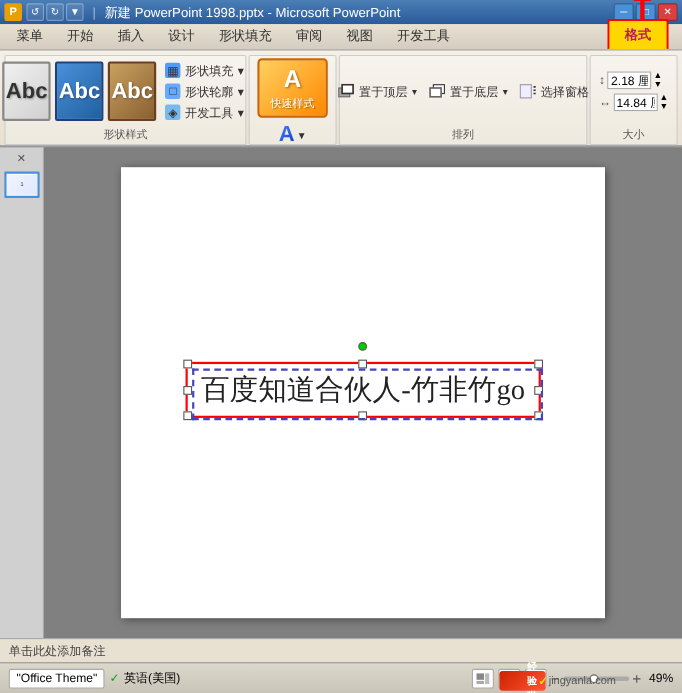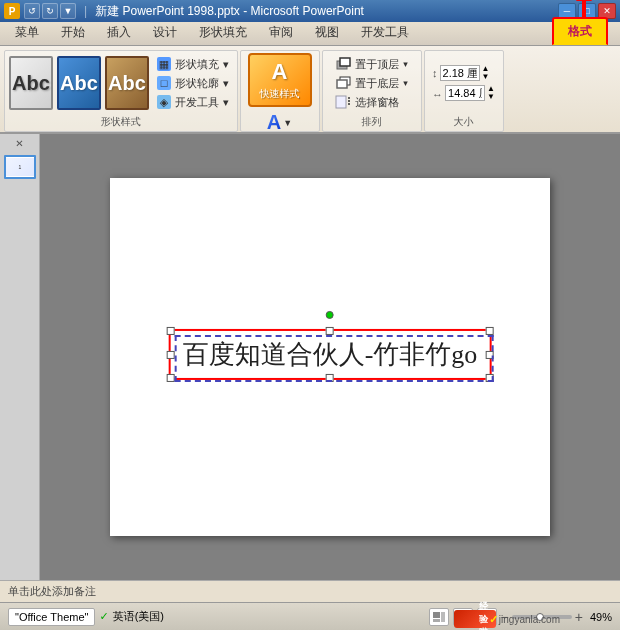--- a/index.html
+++ b/index.html
@@ -218,21 +218,21 @@
     }
     .quick-style-label {
       font-size: 10px;
       color: white;
       text-shadow: 1px 1px 1px rgba(0,0,0,0.4);
     }
 
     
     .arrange-group {
       display: flex;
-      flex-direction: column;
+      flex-direction: row;
       gap: 2px;
       justify-content: center;
     }
     .arrange-btn {
       display: flex;
       align-items: center;
       gap: 4px;
       padding: 1px 4px;
       cursor: pointer;
       font-size: 11px;
@@ -313,21 +313,21 @@
       flex: 1;
       background: #808080;
       display: flex;
       align-items: center;
       justify-content: center;
       padding: 20px;
     }
     .slide-canvas {
       background: white;
       width: 440px;
-      height: 358px;
+      height: 410px;
       box-shadow: 2px 2px 8px rgba(0,0,0,0.5);
       position: relative;
       display: flex;
       align-items: center;
       justify-content: center;
     }
 
     
     .text-box-container {
       position: absolute;

